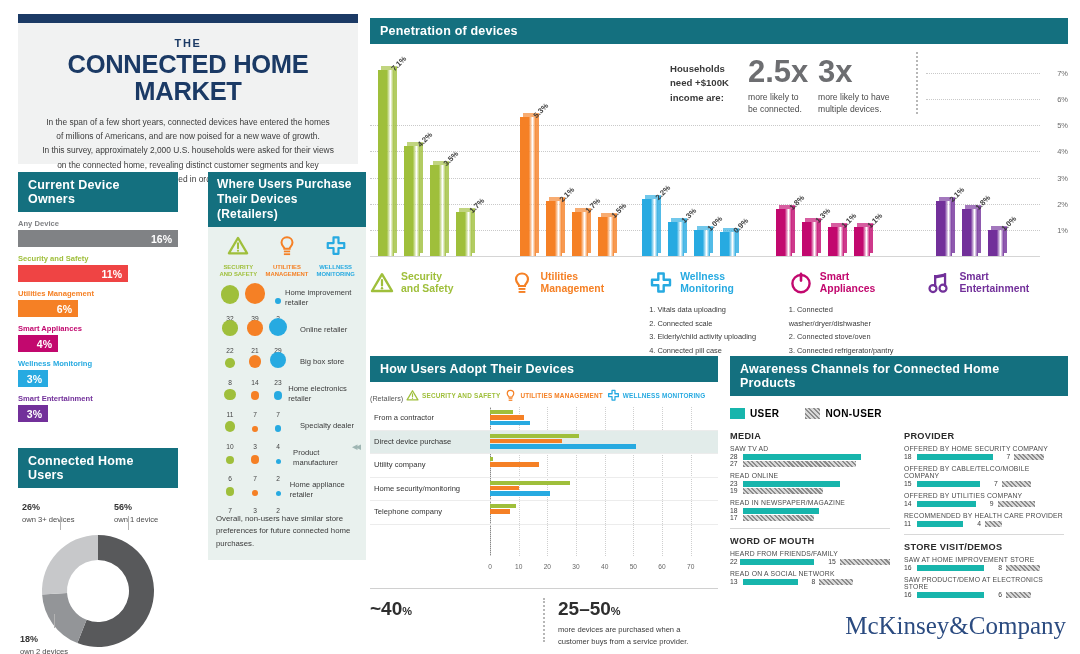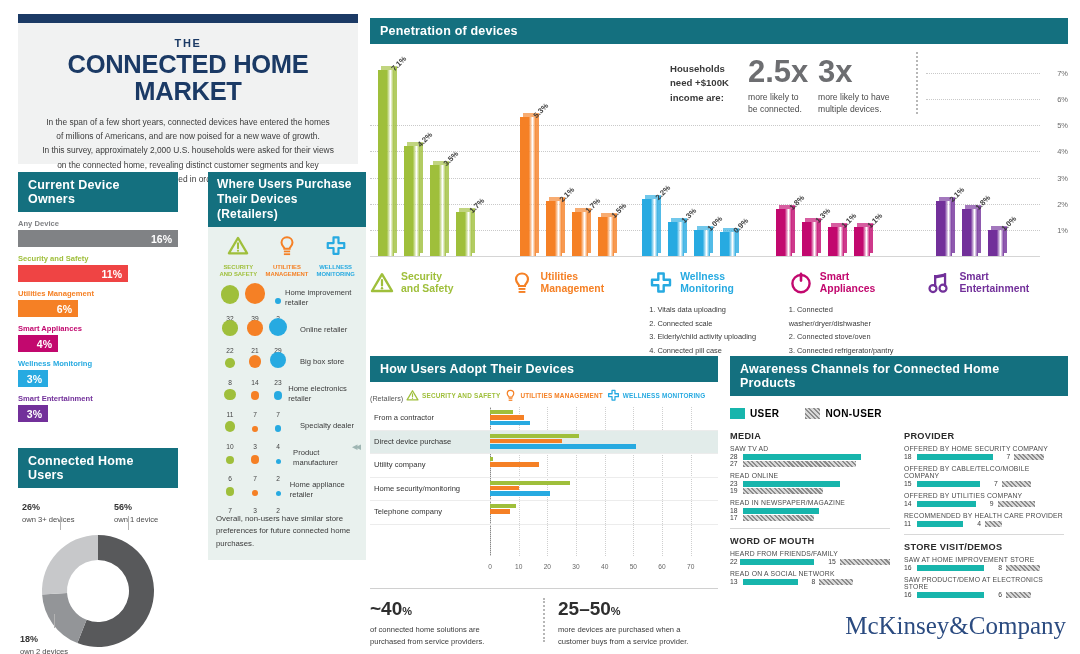--- a/index.html
+++ b/index.html
@@ -635,21 +635,20 @@
             <div class="abar" style="width:25.8px;background:#9fbf3b"></div>
             <div class="abar" style="width:20.066666666666666px;background:#f58025"></div>
           </div>
         </div>
       </div>
   </div>
 
   <div class="stats" id="adoptStats">
       <div class="stat">
        <div class="stat-num">~40<span>%</span></div>
-       <div class="stat-txt">of connected home solutions are<br>purchased from service providers.</div>
       </div>
      <div class="stat-div">
         <i></i>
       </div>
      <div class="stat">
        <div class="stat-num">25–50<span>%</span></div>
        <div class="stat-txt">more devices are purchased when a<br>customer buys from a service provider.</div>
       </div>
     </div>
 

